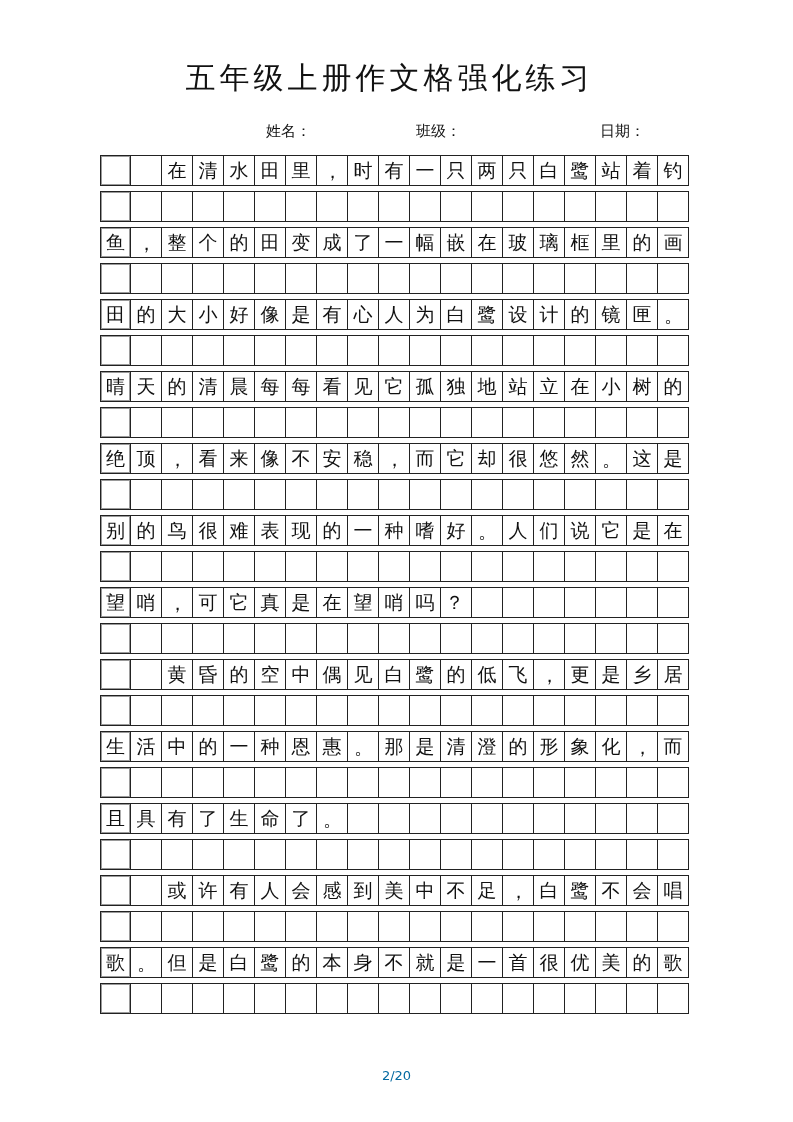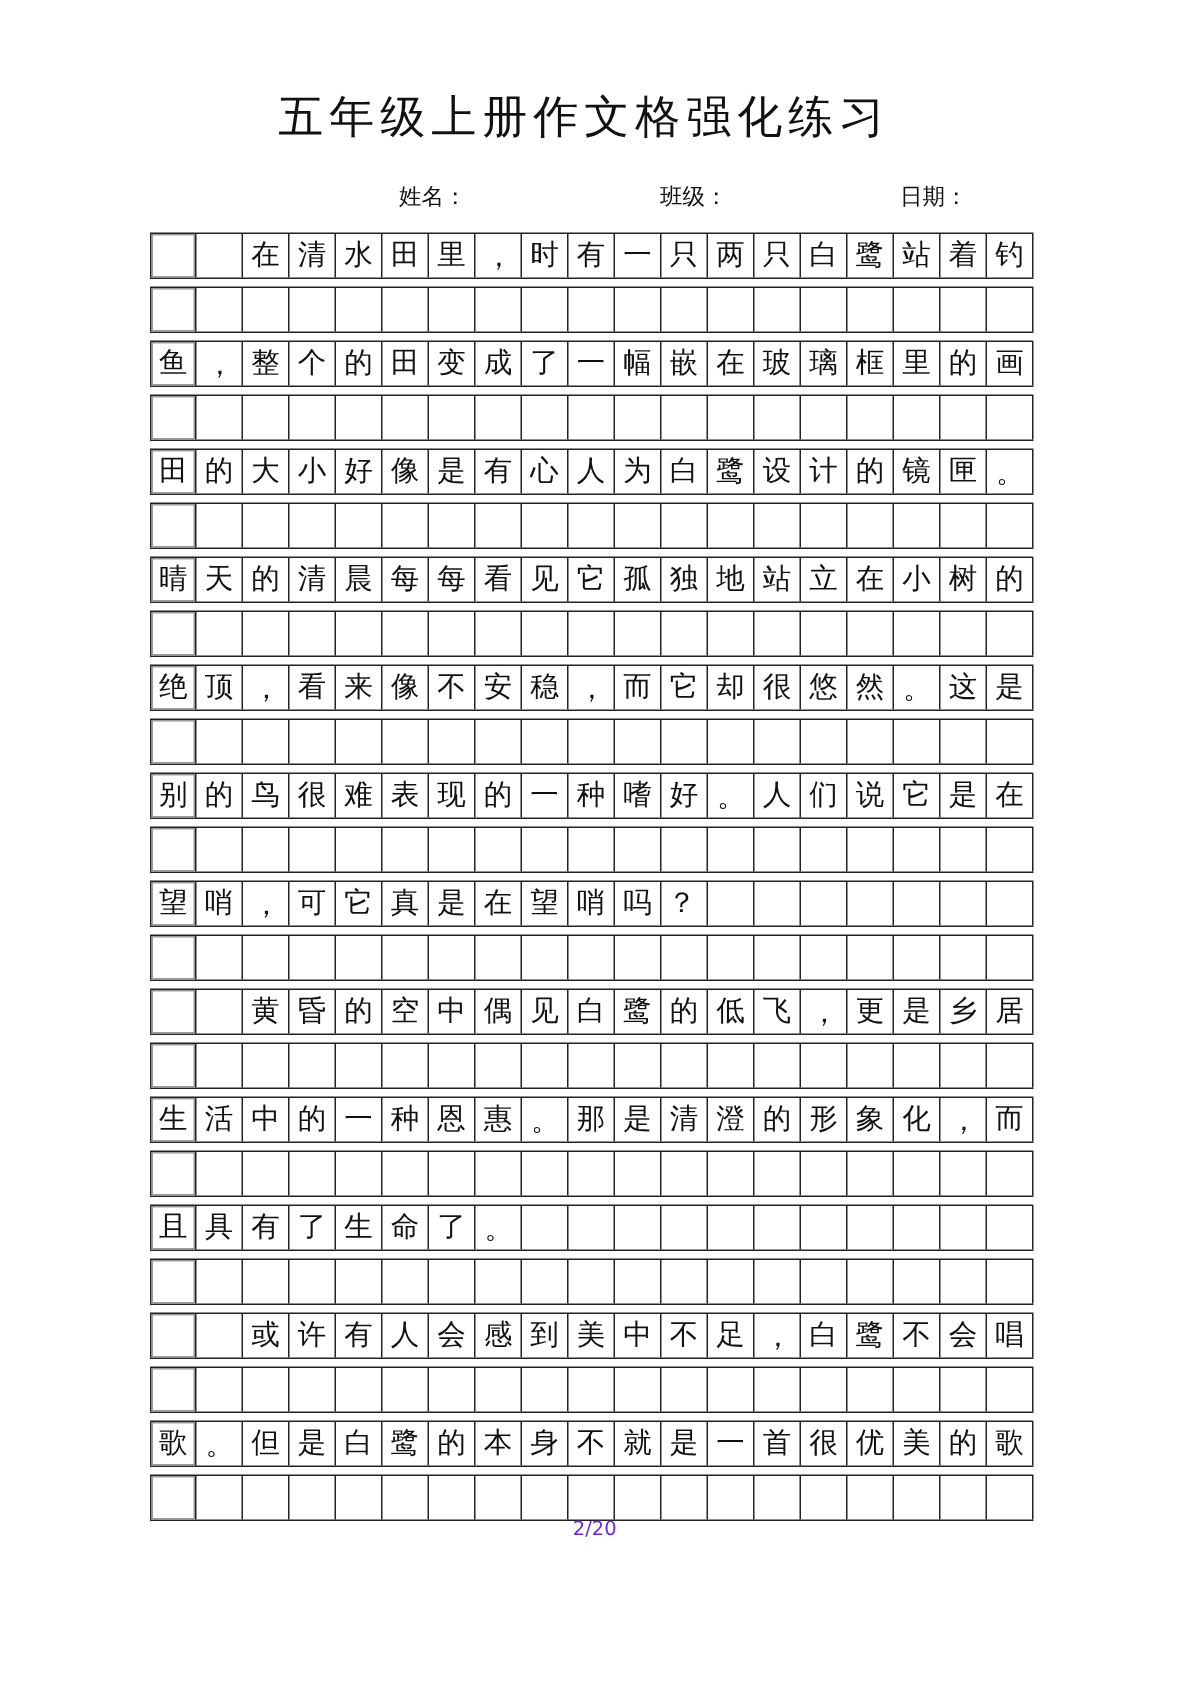--- a/index.html
+++ b/index.html
@@ -6,30 +6,30 @@
     body { width: 793px; height: 1122px; position: relative; overflow: hidden; font-family: "DejaVu Serif", serif; color: #111; }
     .title { position: absolute; top: 58px; left: 0; width: 779px; text-align: center; font-size: 30px; letter-spacing: 4px; font-family: "DejaVu Serif", serif; font-weight: normal; }
     .fields { position: absolute; top: 122px; left: 0; width: 793px; height: 20px; font-family: "DejaVu Sans", sans-serif; font-size: 15px; }
     .field { position: absolute; top: 0; }
     .grid { position: absolute; left: 100px; top: 155px; width: 589px; }
     .row { display: flex; height: 31px; margin-bottom: 5px; border-top: 1.5px solid #222; border-bottom: 1.5px solid #222; box-sizing: border-box; }
     .cell { width: 31px; height: 100%; box-sizing: border-box; border-right: 1.2px solid #222; display: flex; align-items: center; justify-content: center; font-size: 19px; font-family: "DejaVu Serif", serif; line-height: 1; }
     .cell:first-child { border-left: 1.5px solid #222; box-shadow: inset 1px 1px 0 #9a9a9a, inset -1px -1px 0 #9a9a9a; }
     .cell.punct { justify-content: flex-start; align-items: flex-end; padding-left: 6px; padding-bottom: 4px; }
     .cell.q { justify-content: flex-start; padding-left: 4px; }
-    .footer { position: absolute; top: 1012px; left: 0; width: 793px; text-align: center; font-family: "DejaVu Sans", sans-serif; font-size: 13px; color: #6d28d9; }
+    .footer { position: absolute; top: 1068px; left: 0; width: 793px; text-align: center; font-family: "DejaVu Sans", sans-serif; font-size: 13px; color: #0369a1; }
   </style>
 </head>
 <body>
 
 <div class="title">五年级上册作文格强化练习</div>
 
 <div class="fields">
   <span class="field" style="left:266px;">姓名：</span>
-  <span class="field" style="left:440px;">班级：</span>
+  <span class="field" style="left:416px;">班级：</span>
   <span class="field" style="left:600px;">日期：</span>
 </div>
 
 <div class="grid" id="grid">
     <div class="row">
       <div class="cell"></div>
       <div class="cell"></div>
       <div class="cell">在</div>
       <div class="cell">清</div>
       <div class="cell">水</div>

